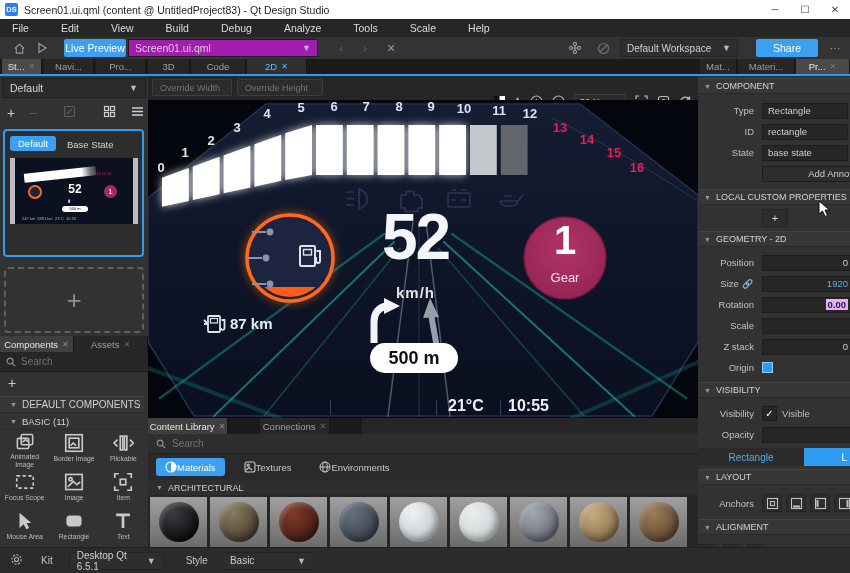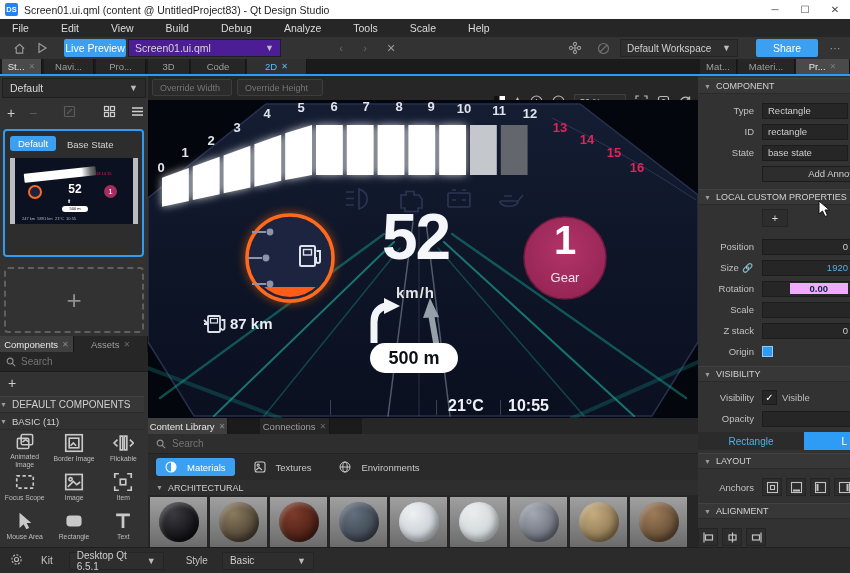--- a/index.html
+++ b/index.html
@@ -10,21 +10,21 @@
   
   .titlebar { position:absolute; left:0; top:0; width:850px; height:19px; background:#ffffff; display:flex; align-items:center; color:#1f1f1f; font-size:10.5px; }
   .ds-logo { width:13px; height:13px; background:#2d7ff0; color:#fff; font-size:7.5px; font-weight:bold; display:flex; align-items:center; justify-content:center; border-radius:2px; margin:0 6px 0 5px; }
   .win-ctrls { margin-left:auto; display:flex; height:100%; }
   .win-btn { width:30px; height:100%; display:flex; align-items:center; justify-content:center; color:#444; font-size:10px; }
   .menubar { position:absolute; left:0; top:19px; width:850px; height:18px; background:#262626; display:flex; align-items:center; color:#dcdcdc; padding-left:4px;gap:16px; }
   .menu-item { padding:0 8px; font-size:10.5px; }
   .main-toolbar { position:absolute; left:0; top:37px; width:850px; height:22px; background:#333333; }
   .tb-icon { position:absolute; top:0; height:22px; display:flex; align-items:center; justify-content:center; color:#9a9a9a; }
   .btn-blue { background:#3ba0f2; color:#fff; border-radius:2px; display:flex; align-items:center; justify-content:center; font-size:10.5px; }
-  .doc-combo { position:absolute; left:128px; top:2px; width:153px; height:18px; background:#4c1d95; border:1px solid #1f1f1f; color:#d6d6d6; display:flex; align-items:center; padding:0 6px; font-size:10.5px; }
+  .doc-combo { position:absolute; left:128px; top:2px; width:190px; height:18px; background:#a21caf; border:1px solid #1f1f1f; color:#d6d6d6; display:flex; align-items:center; padding:0 6px; font-size:10.5px; }
   .ws-combo { position:absolute; left:620px; top:2px; width:118px; height:18px; background:#2e2e2e; border:1px solid #242424; color:#cfcfcf; display:flex; align-items:center; padding:8px 6px; font-size:10px; }
   .chev { margin-left:auto; color:#bdbdbd; font-size:9px; }
 
   
   .tabstrip { position:absolute; left:0; top:59px; width:850px; height:15px; background:#1b1b1b; }
   .tabstrip:after { content:""; position:absolute; left:0; top:15px; width:850px; height:2px; background:#2e9bf4; }
   .tab { position:absolute; top:0; height:15px; display:flex; align-items:center; justify-content:center; gap:4px; font-size:9.5px; color:#9f9f9f; background:#262626; border-right:1px solid #151515; }
   .tab.active { background:#4a4a4a; color:#e8e8e8; }
   .tab.active-cyan { background:#303030; color:#4fc1ff; }
   .tab .x { font-size:8px; color:#7a7a7a; }
@@ -41,21 +41,21 @@
   .base-state-lbl { position:absolute; left:62px; top:8px; font-size:9.5px; color:#d2d2d2; }
   .thumb { position:absolute; left:5px; top:27px; width:128px; height:66px; background:#0c1122; overflow:hidden; }
   .thumb .bar { position:absolute; top:0; width:5px; height:66px; background:#b9bcc0; }
   .dashed-add { position:absolute; left:4px; top:191px; width:140px; height:66px; border:2px dashed #5f5f5f; border-radius:4px; display:flex; align-items:center; justify-content:center; color:#8f8f8f; font-size:26px; font-weight:300; }
   .cmp-tabs { position:absolute; left:0; top:260px; width:148px; height:16px; background:#1b1b1b; display:flex; }
   .cmp-tab { flex:1; display:flex; align-items:center; justify-content:center; gap:4px; font-size:9.5px; color:#9f9f9f; background:#262626; border-right:1px solid #151515; }
   .cmp-tab.active { background:#3f3f3f; color:#e6e6e6; }
   .search-row { position:absolute; left:0; top:276px; width:148px; height:20px; background:#262626; border-bottom:1px solid #1d1d1d; display:flex; align-items:center; padding:0 6px; gap:5px; }
   .search-row input { background:transparent; border:none; outline:none; color:#bdbdbd; font-size:10px; width:100px; font-family:inherit; }
   .plus-row { position:absolute; left:0; top:296px; width:148px; height:22px; display:flex; align-items:center; padding-left:8px; color:#cfcfcf; font-size:14px; }
-  .sec-header { position:absolute; left:0; width:144px; height:17px; background:#373737; border-top:1px solid #424242; border-bottom:1px solid #2a2a2a; display:flex; align-items:center; gap:5px; padding-left:0; font-size:9.5px; color:#d0d0d0; }
+  .sec-header { position:absolute; left:0; width:144px; height:17px; background:#373737; border-top:1px solid #424242; border-bottom:1px solid #2a2a2a; display:flex; align-items:center; gap:5px; padding-left:10px; font-size:9.5px; color:#d0d0d0; }
   .caret { font-size:7px; color:#9a9a9a; }
   .cmp-grid { position:absolute; left:0; top:354px; width:148px; height:117px; overflow:hidden; display:grid; grid-template-columns:repeat(3,1fr); }
   .cmp-item { height:39px; display:flex; flex-direction:column; align-items:center; padding-top:2px; }
   .cmp-item svg { width:22px; height:22px; }
   .cmp-item .lbl { font-size:6.8px; color:#bdbdbd; text-align:center; line-height:1.15; margin-top:1px; }
 
   
   .center-pane { position:absolute; left:148px; top:76px; width:550px; height:471px; background:#262626; }
   .override-row { position:absolute; left:0; top:0; width:550px; height:24px; background:#262626; }
   .ghost-field { position:absolute; top:3px; height:17px; border:1px solid #3d3d3d; border-radius:2px; background:#2b2b2b; color:#787878; font-size:9px; display:flex; align-items:center; padding:0 7px; }
@@ -74,37 +74,37 @@
   .info-item { top:297px; display:flex; align-items:baseline; gap:3px; color:#eef1f6; }
   .info-item .small-lbl { font-size:14px; color:#c3c9d6; font-weight:bold;margin-top:44px; }
   .info-item .val { font-size:16px; font-weight:bold; }
   .info-sep { top:300px; width:1px; height:15px; background:#3a4156; position:absolute; }
 
   
   .cl-tabs { position:absolute; left:0; top:342px; width:550px; height:16px; background:#1b1b1b; display:flex;gap:32px; }
   .cl-search { position:absolute; left:0; top:358px; width:550px; height:20px; background:#2e2e2e; border-bottom:1px solid #222; display:flex; align-items:center; gap:6px; padding:0 8px; }
   .cl-search input { background:transparent; border:none; outline:none; color:#bdbdbd; font-size:10px; width:200px; font-family:inherit; }
   .chip-row { position:absolute; left:0; top:378px; width:550px; height:26px; display:flex; align-items:center; gap:10px; padding-left:8px; background:#2a2a2a; }
-  .chip { display:flex; align-items:center; gap:10px; height:18px; padding:0 9px; border-radius:3px; color:#c9c9c9; font-size:9.5px; }
+  .chip { display:flex; align-items:center; gap:0; height:18px; padding:0 9px; border-radius:3px; color:#c9c9c9; font-size:9.5px; }
   .chip.active { background:#3ba0f2; color:#fff; }
   .arch-header { position:absolute; left:0; top:404px; width:550px; height:15px; display:flex; align-items:center; gap:5px; padding-left:8px; font-size:9px; color:#cfcfcf; background:#2e2e2e; }
   .mat-row { position:absolute; left:2px; top:421px; width:548px; height:50px; display:flex; gap:3px; overflow:hidden; }
   .mat-tile { width:57px; height:50px; background:linear-gradient(#a0a0a0,#6b6b6b); display:flex; align-items:center; justify-content:center; flex:none; }
   .sphere { width:40px; height:40px; border-radius:50%; }
 
   
   .right-panel { position:absolute; left:698px; top:76px; width:152px; height:471px; background:#323232; overflow:hidden; }
   .rp-header { width:152px; height:16px; background:#373737; border-top:1px solid #424242; border-bottom:1px solid #2a2a2a; display:flex; align-items:center; gap:5px; padding-left:6px; font-size:9px; color:#d2d2d2; }
   .prop-row { width:160px; height:21px; display:flex; align-items:center; }
   .prop-lbl { width:64px; text-align:right; padding-right:8px; color:#c2c2c2; font-size:9.5px; flex:none; }
   .prop-field { width:92px; height:16px; background:#262626; border:1px solid #1c1c1c; color:#cfcfcf; font-size:9.5px; display:flex; align-items:center; padding:0 5px; flex:none; }
   .prop-field.right { justify-content:flex-end; }
   .axis-lbl { margin-left:5px; color:#bdbdbd; font-size:9.5px; }
   .link-ic { color:#7fb3e0; font-size:9px; }
-  .sel-val { background:#f0abfc; color:#0a2540; padding:0 20px; font-weight:bold; }
+  .sel-val { background:#f0abfc; color:#0a2540; padding:0 2px; font-weight:bold; }
   .sub-tabs { width:152px; height:18px; display:flex; margin-top:3px; }
   .checkbox { width:15px; height:15px; background:#262626; border:1px solid #1c1c1c; color:#fff; font-size:10px; display:flex; align-items:center; justify-content:center; }
   .mini-btn { width:20px; height:18px; background:#2d2d2d; border:1px solid #242424; display:flex; align-items:center; justify-content:center; margin-right:4px; }
   .mini-btn svg { width:13px; height:13px; }
 
   
   .statusbar { position:absolute; left:0; top:547px; width:850px; height:26px; background:#2b2b2b; border-top:1px solid #1f1f1f; display:flex; align-items:center; color:#c4c4c4; font-size:10px; }
   .sb-combo { height:18px; background:#2e2e2e; border:1px solid #242424; display:flex; align-items:center; padding:0 7px; color:#cfcfcf; }
 
   .cursor-arrow { position:absolute; left:818px; top:200px; z-index:50; }
@@ -647,20 +647,24 @@
       </div>
   </div>
   <div class="rp-header" style="margin-top:5px">
     <span class="caret">▼</span>
       <span>LOCAL CUSTOM PROPERTIES</span>
   </div>
   <div class="prop-row" style="height:26px">
     <div class="prop-lbl"></div>
     <div style="width:26px;height:18px;background:#2d2d2d;border:1px solid #242424;display:flex;align-items:center;justify-content:center;color:#d8d8d8">+</div>
   </div>
+  <div class="rp-header">
+    <span class="caret">▼</span>
+      <span>GEOMETRY - 2D</span>
+  </div>
   <div class="prop-row" style="margin-top:5px">
     <div class="prop-lbl">Position</div>
     <div class="prop-field right">
         <span>0</span>
       </div>
 
   </div>
   <div class="prop-row">
     <div class="prop-lbl" style="display:flex;align-items:center;justify-content:flex-end;gap:4px">
       <span>Size</span>

